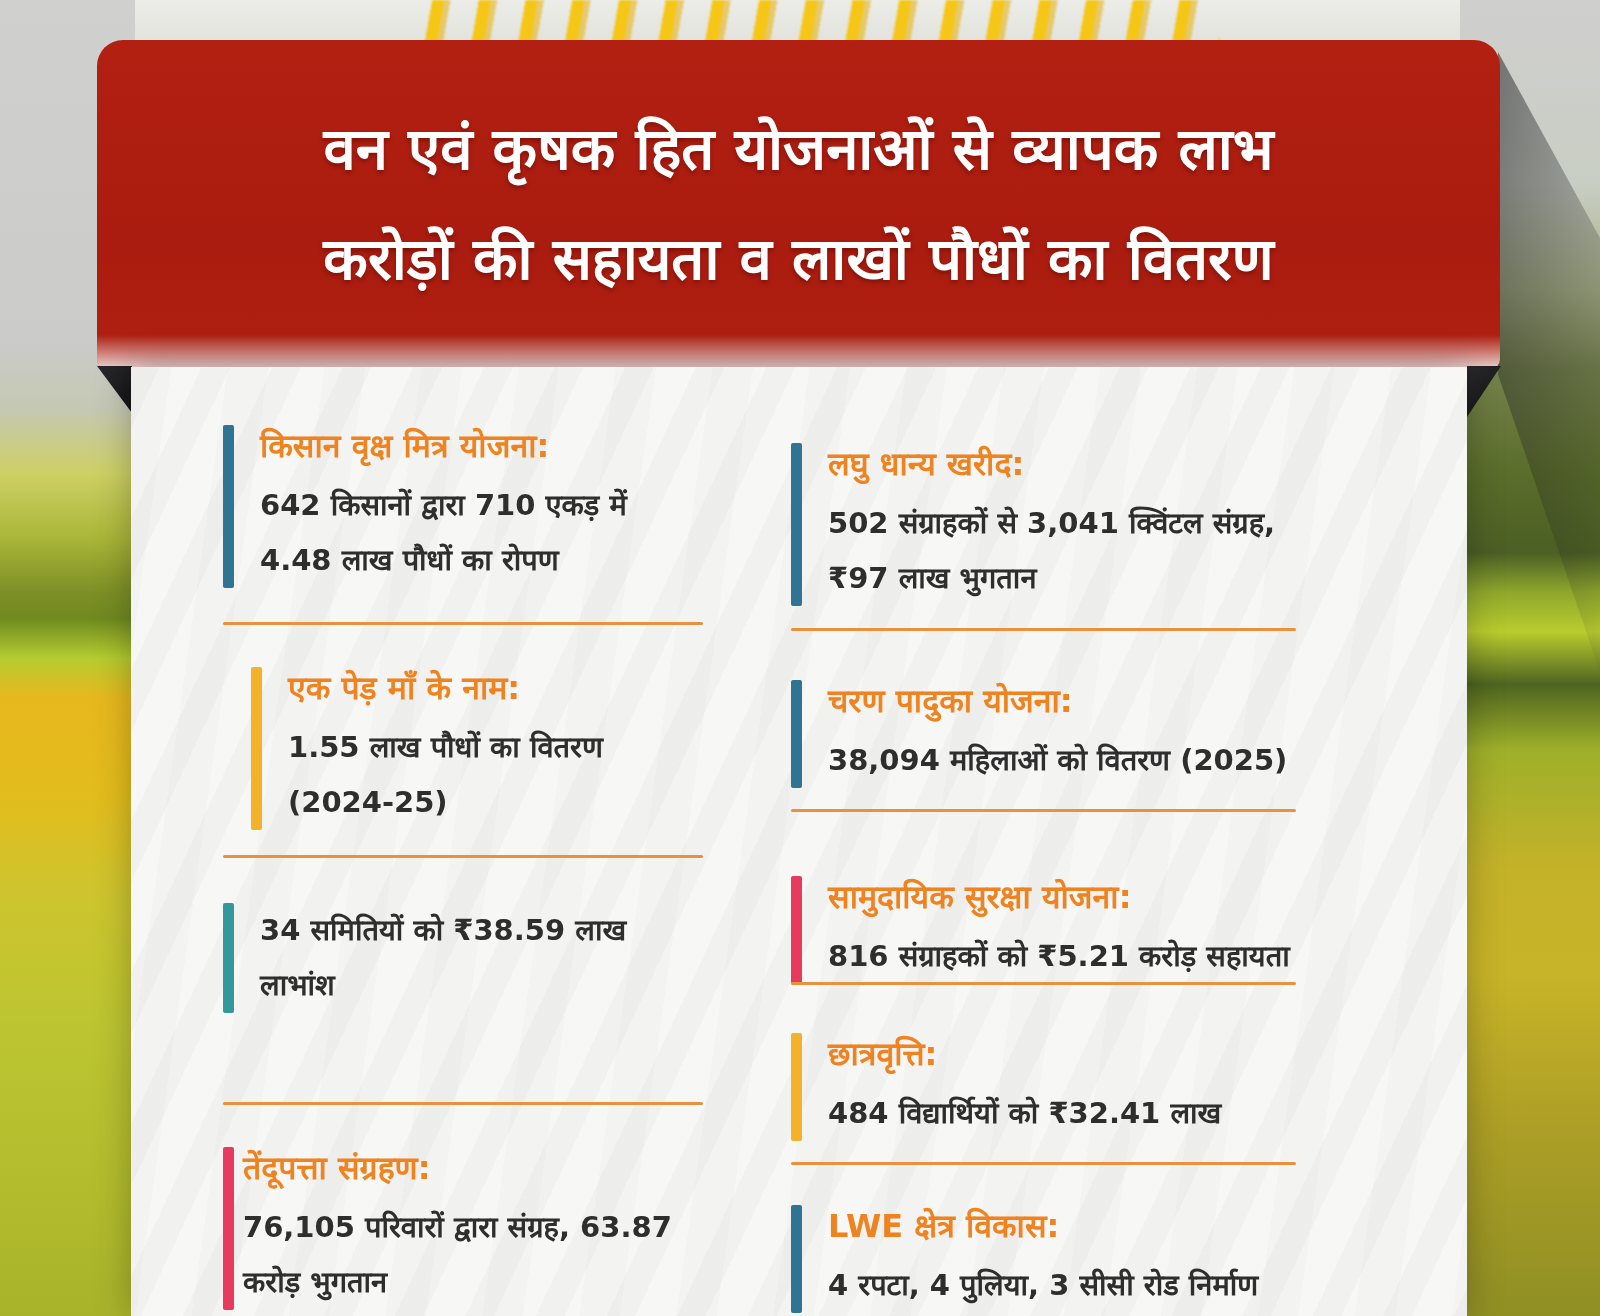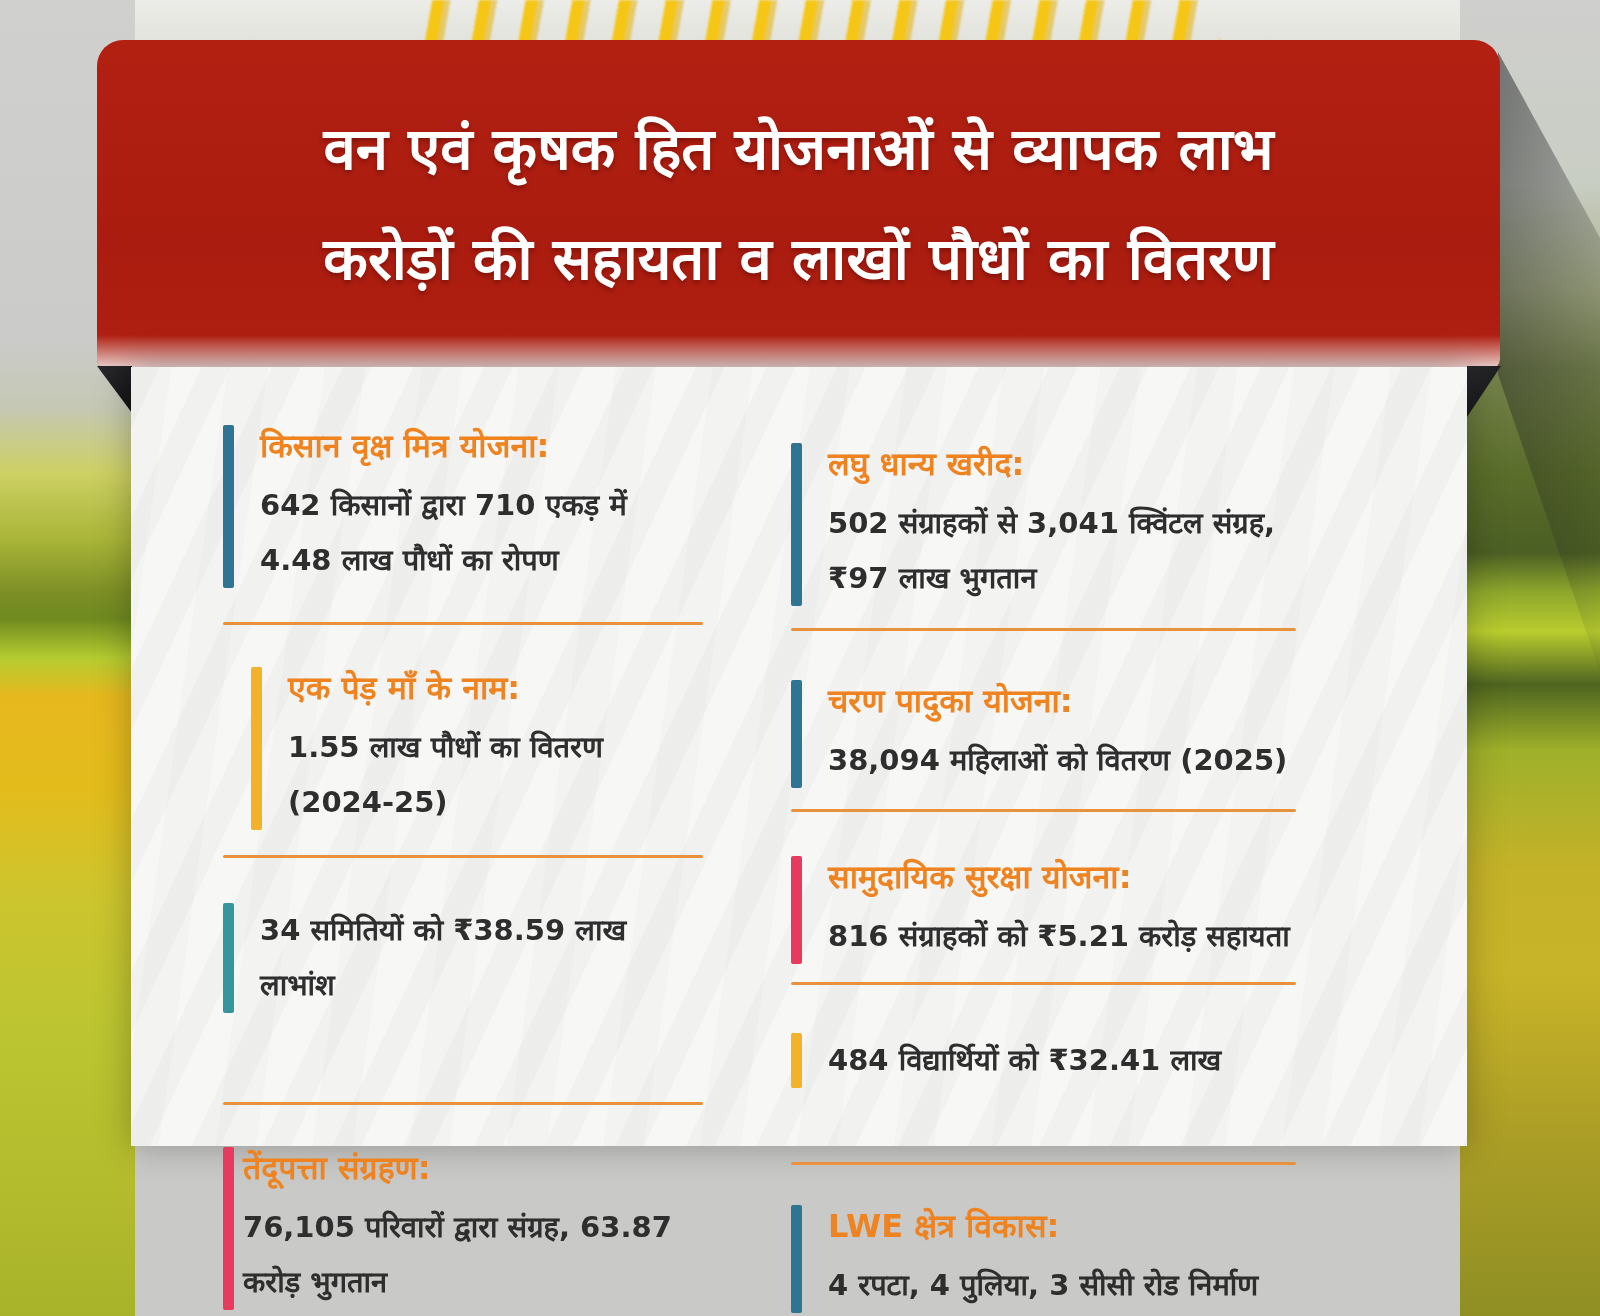--- a/index.html
+++ b/index.html
@@ -65,21 +65,21 @@
     color:#ffffff; font-size:58px; font-weight:800;
     line-height:1.88; text-align:center; white-space:nowrap;
     text-shadow:0 3px 4px rgba(60,0,0,0.35);
   }
   
   .fold { position:absolute; background:linear-gradient(135deg,#2a2a2e,#121214); }
   .fold-left  { left:97px;  top:366px; width:35px; height:47px; clip-path:polygon(0 0,100% 0,100% 100%); }
   .fold-right { left:1467px;top:366px; width:34px; height:51px; clip-path:polygon(0 0,100% 0,0 100%); }
   
   .card {
-    position:absolute; left:131px; top:367px; width:1336px; height:779px;
+    position:absolute; left:131px; top:367px; width:1336px; height:949px;
     background:
       repeating-linear-gradient(115deg, rgba(0,0,0,0.022) 0 26px, rgba(0,0,0,0) 26px 64px),
       repeating-linear-gradient(98deg, rgba(0,0,0,0.014) 0 40px, rgba(0,0,0,0) 40px 96px),
       #f7f7f6;
     box-shadow:0 0 34px rgba(0,0,0,0.28);
   }
   .item { position:absolute; display:flex; gap:26px; }
   .bar  { flex:0 0 11px; width:11px; border-radius:2px; }
   .heading {
     font-size:32px; font-weight:800; color:#ee8320;
@@ -163,32 +163,33 @@
 
   <div class="item col-r" style="left:660px; top:313px;">
     <div class="bar" style="background: rgb(47, 116, 146);"></div>
     <div class="txt">
       <div class="heading">चरण पादुका योजना:</div>
       <div class="detail">38,094 महिलाओं को वितरण (2025)</div>
     </div>
   </div>
   <div class="divider div-r" style="top:442px;"></div>
 
-  <div class="item col-r" style="left:660px; top:489px;">
+  <div class="item col-r" style="left:660px; top:509px;">
     <div class="bar" style="background: rgb(230, 58, 94);"></div>
     <div class="txt">
       <div class="heading">सामुदायिक सुरक्षा योजना:</div>
       <div class="detail">816 संग्राहकों को ₹5.21 करोड़ सहायता</div>
     </div>
   </div>
   <div class="divider div-r" style="top:615px;"></div>
 
   <div class="item col-r" style="left:660px; top:666px;">
     <div class="bar" style="background: rgb(243, 178, 41);"></div>
     <div class="txt">
+      <div class="heading">छात्रवृत्ति:</div>
       <div class="detail">484 विद्यार्थियों को ₹32.41 लाख</div>
     </div>
   </div>
   <div class="divider div-r" style="top:795px;"></div>
 
   <div class="item col-r" style="left:660px; top:838px;">
     <div class="bar" style="background: rgb(47, 116, 146);"></div>
     <div class="txt">
       <div class="heading">LWE क्षेत्र विकास:</div>
       <div class="detail">4 रपटा, 4 पुलिया, 3 सीसी रोड निर्माण</div>

